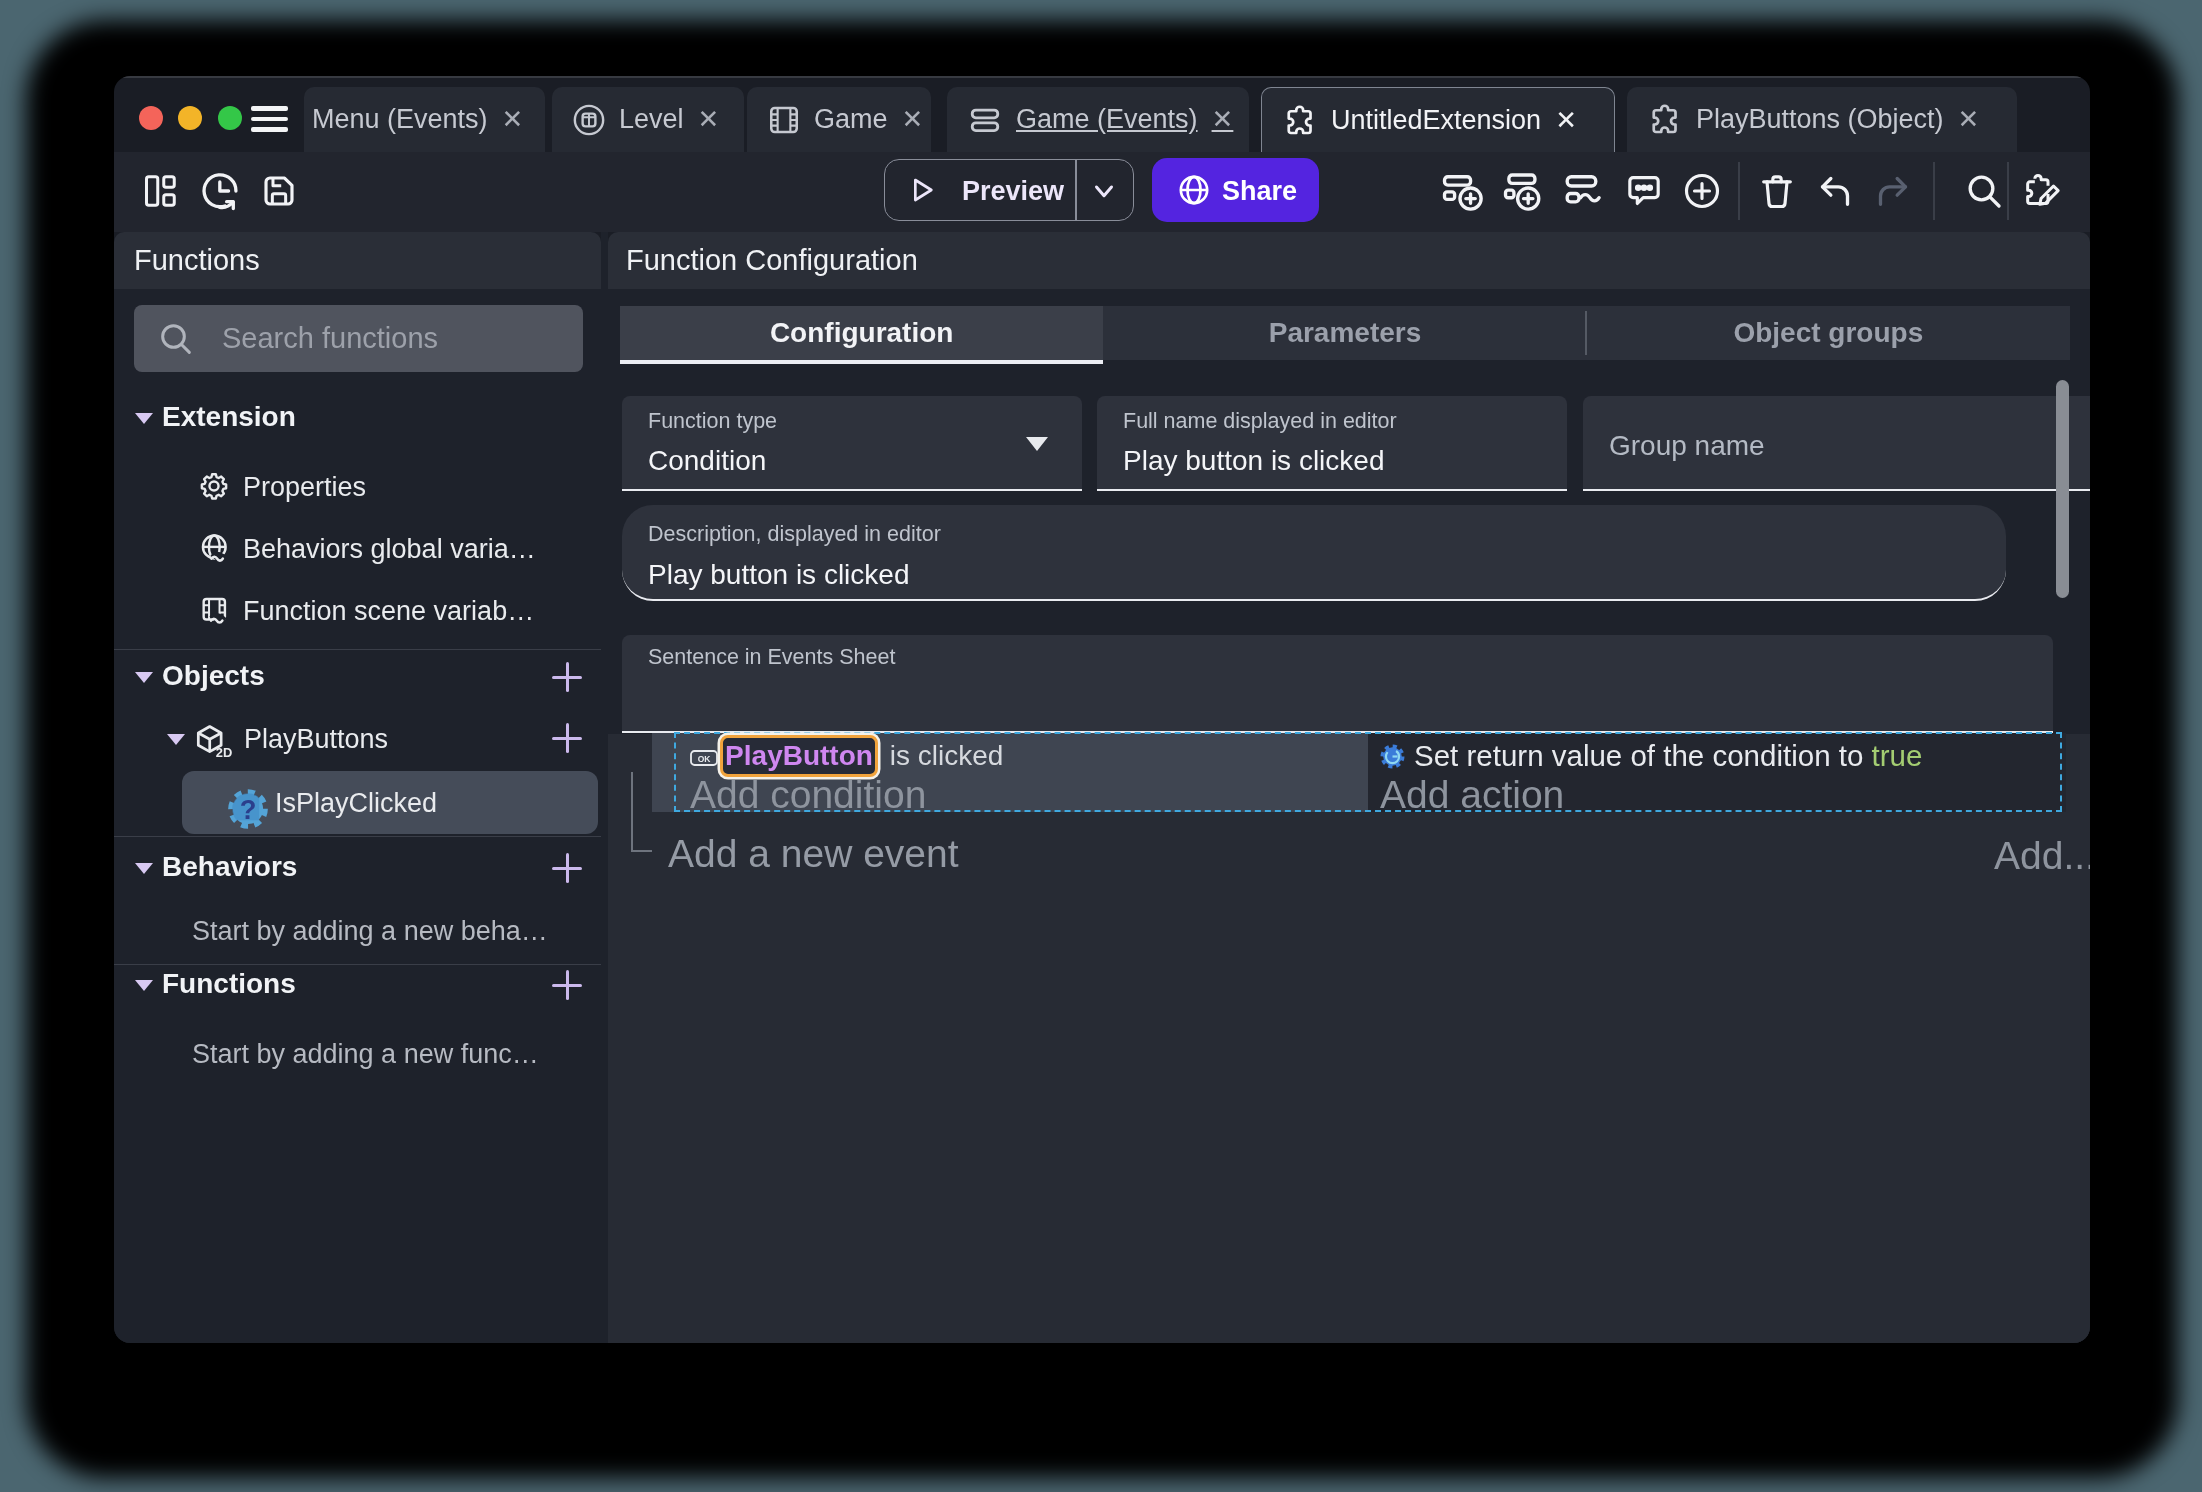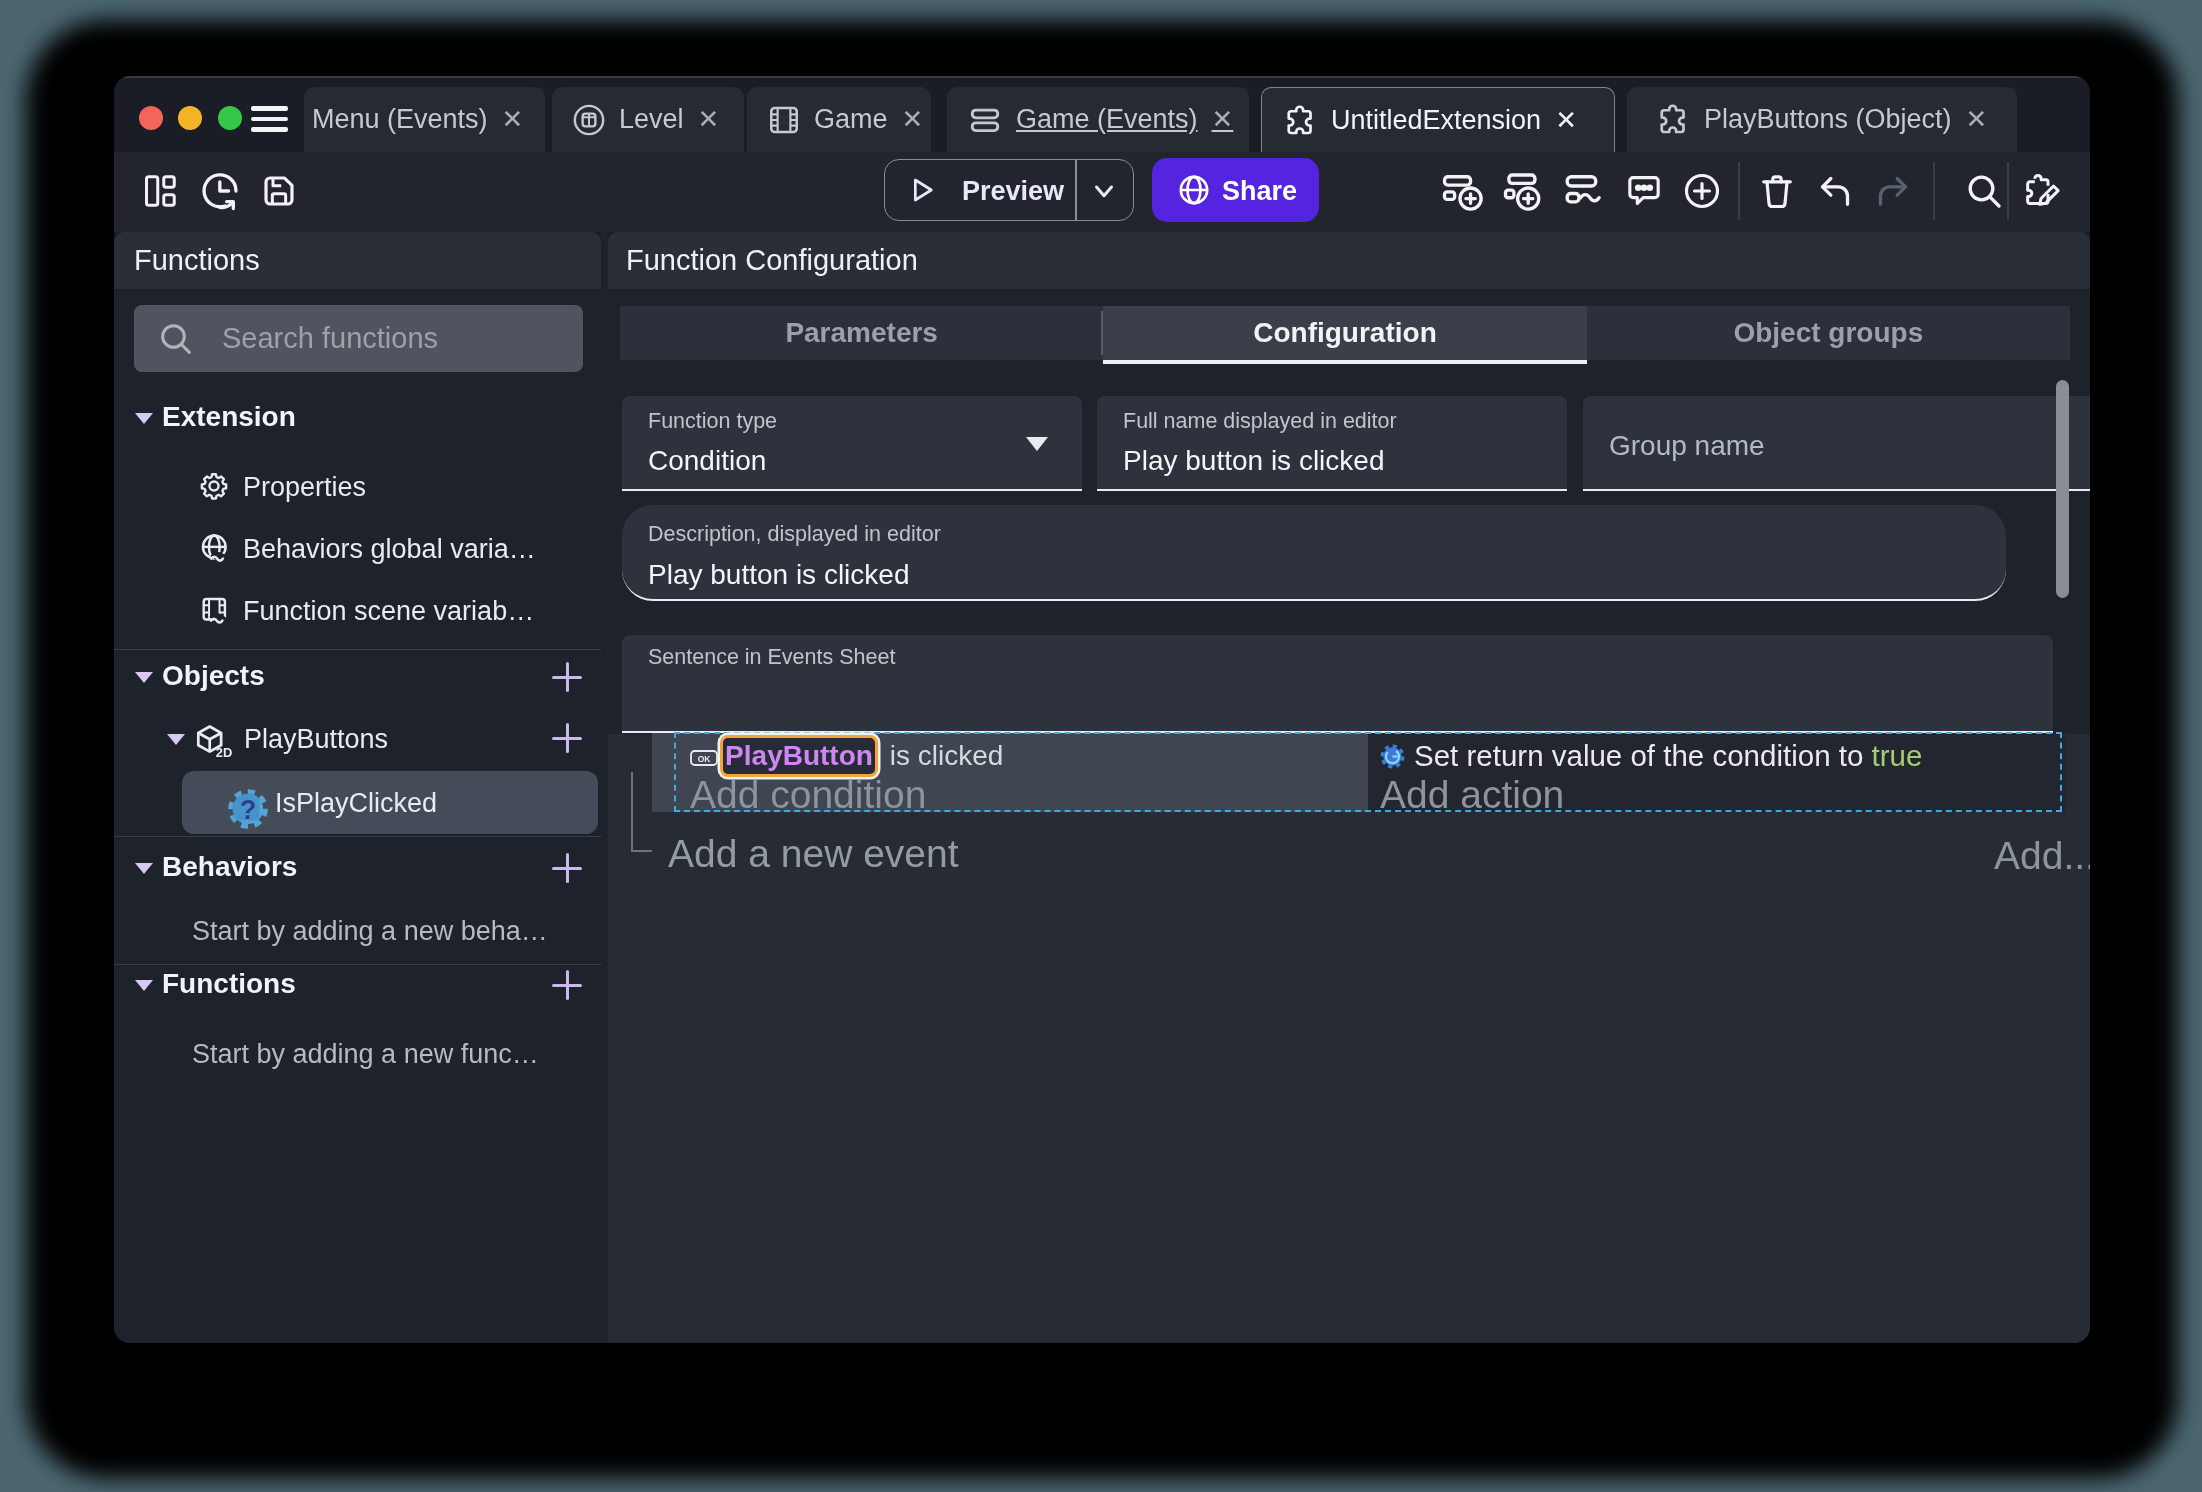--- a/index.html
+++ b/index.html
@@ -81,21 +81,21 @@
           <rect x="3" y="3.5" width="18" height="17" rx="2.5"></rect>
           <path d="M7.5 3.5v17M16.5 3.5v17M3 8h4.5M3 12h4.5M3 16h4.5M16.5 8H21M16.5 12H21M16.5 16H21" stroke-width="1.5"></path>
         </svg>Game<span class="x">✕</span></div>
   <div class="tab" style="left:833px;width:302px;padding-left:20px;text-decoration:underline;"><svg width="36" height="34" viewBox="0 0 24 24" fill="none" stroke="#c6c9d1" stroke-width="2">
           <rect x="3" y="5" width="18" height="5.5" rx="2.5"></rect>
           <rect x="3" y="14" width="18" height="5.5" rx="2.5"></rect>
         </svg>Game (Events)<span class="x">✕</span></div>
   <div class="tab tabact" style="left:1147px;width:354px;padding-left:20px;"><svg width="36" height="36" viewBox="0 0 24 24" fill="none" stroke="#f2f3f6" stroke-width="1.8" stroke-linejoin="round">
           <path d="M9.5 4.8a2.3 2.3 0 0 1 4.6 0l0 .7h3.4a1.5 1.5 0 0 1 1.5 1.5v3.4h-.7a2.3 2.3 0 0 0 0 4.6l.7 0v3.5a1.5 1.5 0 0 1-1.5 1.5h-3.4v-.7a2.3 2.3 0 0 0-4.6 0v.7H6a1.5 1.5 0 0 1-1.5-1.5V15h.7a2.3 2.3 0 0 0 0-4.6l-.7 0V7a1.5 1.5 0 0 1 1.5-1.5h3.5z"></path>
         </svg>UntitledExtension<span class="x" style="color:#f2f3f6;">✕</span></div>
-  <div class="tab" style="left:1513px;width:390px;padding-left:28px;"><svg width="36" height="36" viewBox="0 0 24 24" fill="none" stroke="#c6c9d1" stroke-width="1.8" stroke-linejoin="round">
+  <div class="tab" style="left:1513px;width:390px;padding-left:20px;"><svg width="36" height="36" viewBox="0 0 24 24" fill="none" stroke="#c6c9d1" stroke-width="1.8" stroke-linejoin="round">
           <path d="M9.5 4.8a2.3 2.3 0 0 1 4.6 0l0 .7h3.4a1.5 1.5 0 0 1 1.5 1.5v3.4h-.7a2.3 2.3 0 0 0 0 4.6l.7 0v3.5a1.5 1.5 0 0 1-1.5 1.5h-3.4v-.7a2.3 2.3 0 0 0-4.6 0v.7H6a1.5 1.5 0 0 1-1.5-1.5V15h.7a2.3 2.3 0 0 0 0-4.6l-.7 0V7a1.5 1.5 0 0 1 1.5-1.5h3.5z"></path>
         </svg>PlayButtons (Object)<span class="x">✕</span></div>
 
   <div id="toolbar">
 
     <svg class="abs" style="left:28px;top:20px;" width="36" height="38" viewBox="0 0 24 25" fill="none" stroke="#f2f3f6" stroke-width="2">
           <rect x="3" y="3" width="7.5" height="19" rx="1.5"></rect>
           <rect x="14.5" y="3" width="7" height="7" rx="1.5"></rect>
           <rect x="14.5" y="15" width="7" height="7" rx="1.5"></rect>
         </svg>
@@ -259,22 +259,22 @@
     <div class="trow dim" style="left:78px;top:627px;">Start by adding a new beha…</div>
     <div class="pdiv" style="top:675px;"></div>
     <div class="tri" style="left:21px;top:691px;"></div>
     <div class="trow thead" style="left:48px;top:679px;">Functions</div>
     <div class="plus" style="left:453px;top:696px;"></div>
     <div class="trow dim" style="left:78px;top:750px;">Start by adding a new func…</div>
   </div>
 
   <div id="main">
     <div id="mtabs">
+      <div class="mtab on">Configuration</div>
       <div class="mtab">Parameters<div class="msep"></div></div>
-      <div class="mtab on">Configuration</div>
       <div class="mtab">Object groups</div>
     </div>
 
     <div class="fbox" style="left:14px;top:107px;width:460px;height:95px;">
       <div class="flabel" style="top:13px;">Function type</div>
       <div class="fvalue" style="top:49px;">Condition</div>
       <div class="abs" style="right:34px;top:41px;width:0;height:0;border-left:11.5px solid transparent;border-right:11.5px solid transparent;border-top:14px solid #e8eaee;"></div>
     </div>
     <div class="fbox" style="left:489px;top:107px;width:470px;height:95px;">
       <div class="flabel" style="top:13px;">Full name displayed in editor</div>

